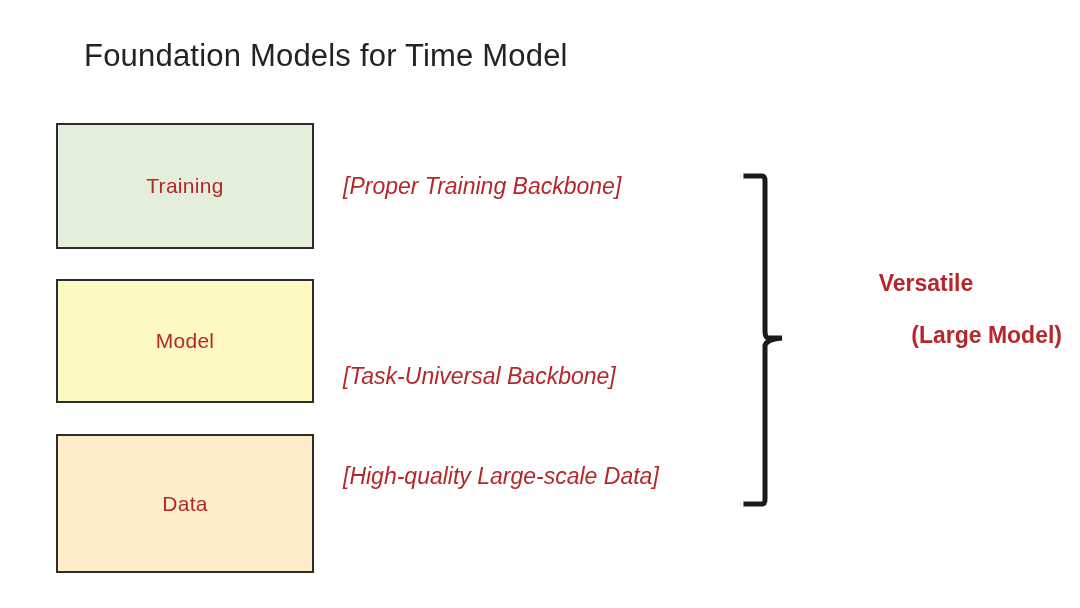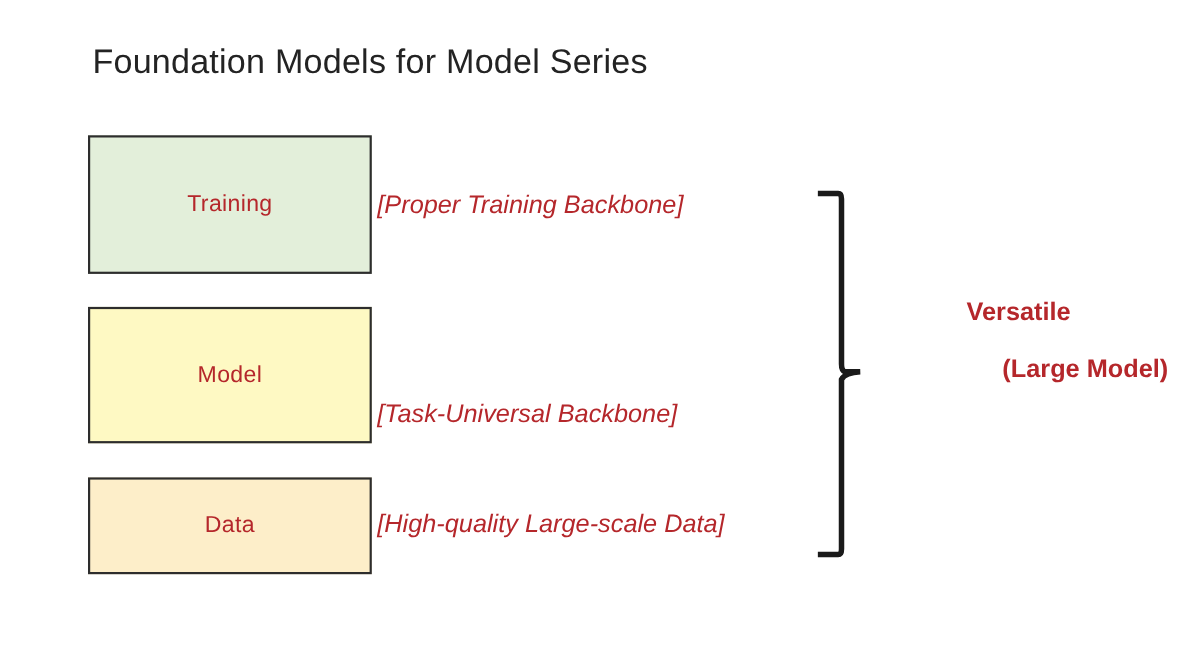--- a/index.html
+++ b/index.html
@@ -32,21 +32,21 @@
     font-size: 31px;
     font-weight: 400;
     letter-spacing: 0.2px;
     color: #232323;
     white-space: nowrap;
   }
 
   
   .pillar-box {
     position: absolute;
-    left: 80px;
+    left: 56px;
     width: 258px;
     border: 2px solid #2d2d2d;
     box-sizing: border-box;
     display: flex;
     align-items: center;
     justify-content: center;
   }
   .pillar-label {
     font-size: 21px;
     font-weight: 400;
@@ -59,21 +59,21 @@
     height: 126px;
     background: #e3efda;
   }
   #box-model {
     top: 279px;
     height: 124px;
     background: #fef9c3;
   }
   #box-data {
     top: 434px;
-    height: 88px;
+    height: 139px;
     background: #fdeec9;
   }
 
   
   .annotation {
     position: absolute;
     left: 343px;
     font-size: 23px;
     font-style: italic;
     font-weight: 400;
@@ -115,21 +115,21 @@
   }
   #conc-line-1 { margin-bottom: 29px; }
   #conc-line-2 { margin-bottom: 29px; }
   #conc-line-3 { margin-bottom: 0; text-align: right; }
 </style>
 </head>
 <body>
 
 <div id="slide">
 
-  <div id="title">Foundation Models for Model Series</div>
+  <div id="title">Foundation Models for Time Model</div>
 
   <div class="pillar-box" id="box-training">
     <span class="pillar-label">Training</span>
   </div>
   <div class="annotation" id="ann-training">[Proper Training Backbone]</div>
 
   <div class="pillar-box" id="box-model">
     <span class="pillar-label">Model</span>
   </div>
   <div class="annotation" id="ann-model">[Task-Universal Backbone]</div>

